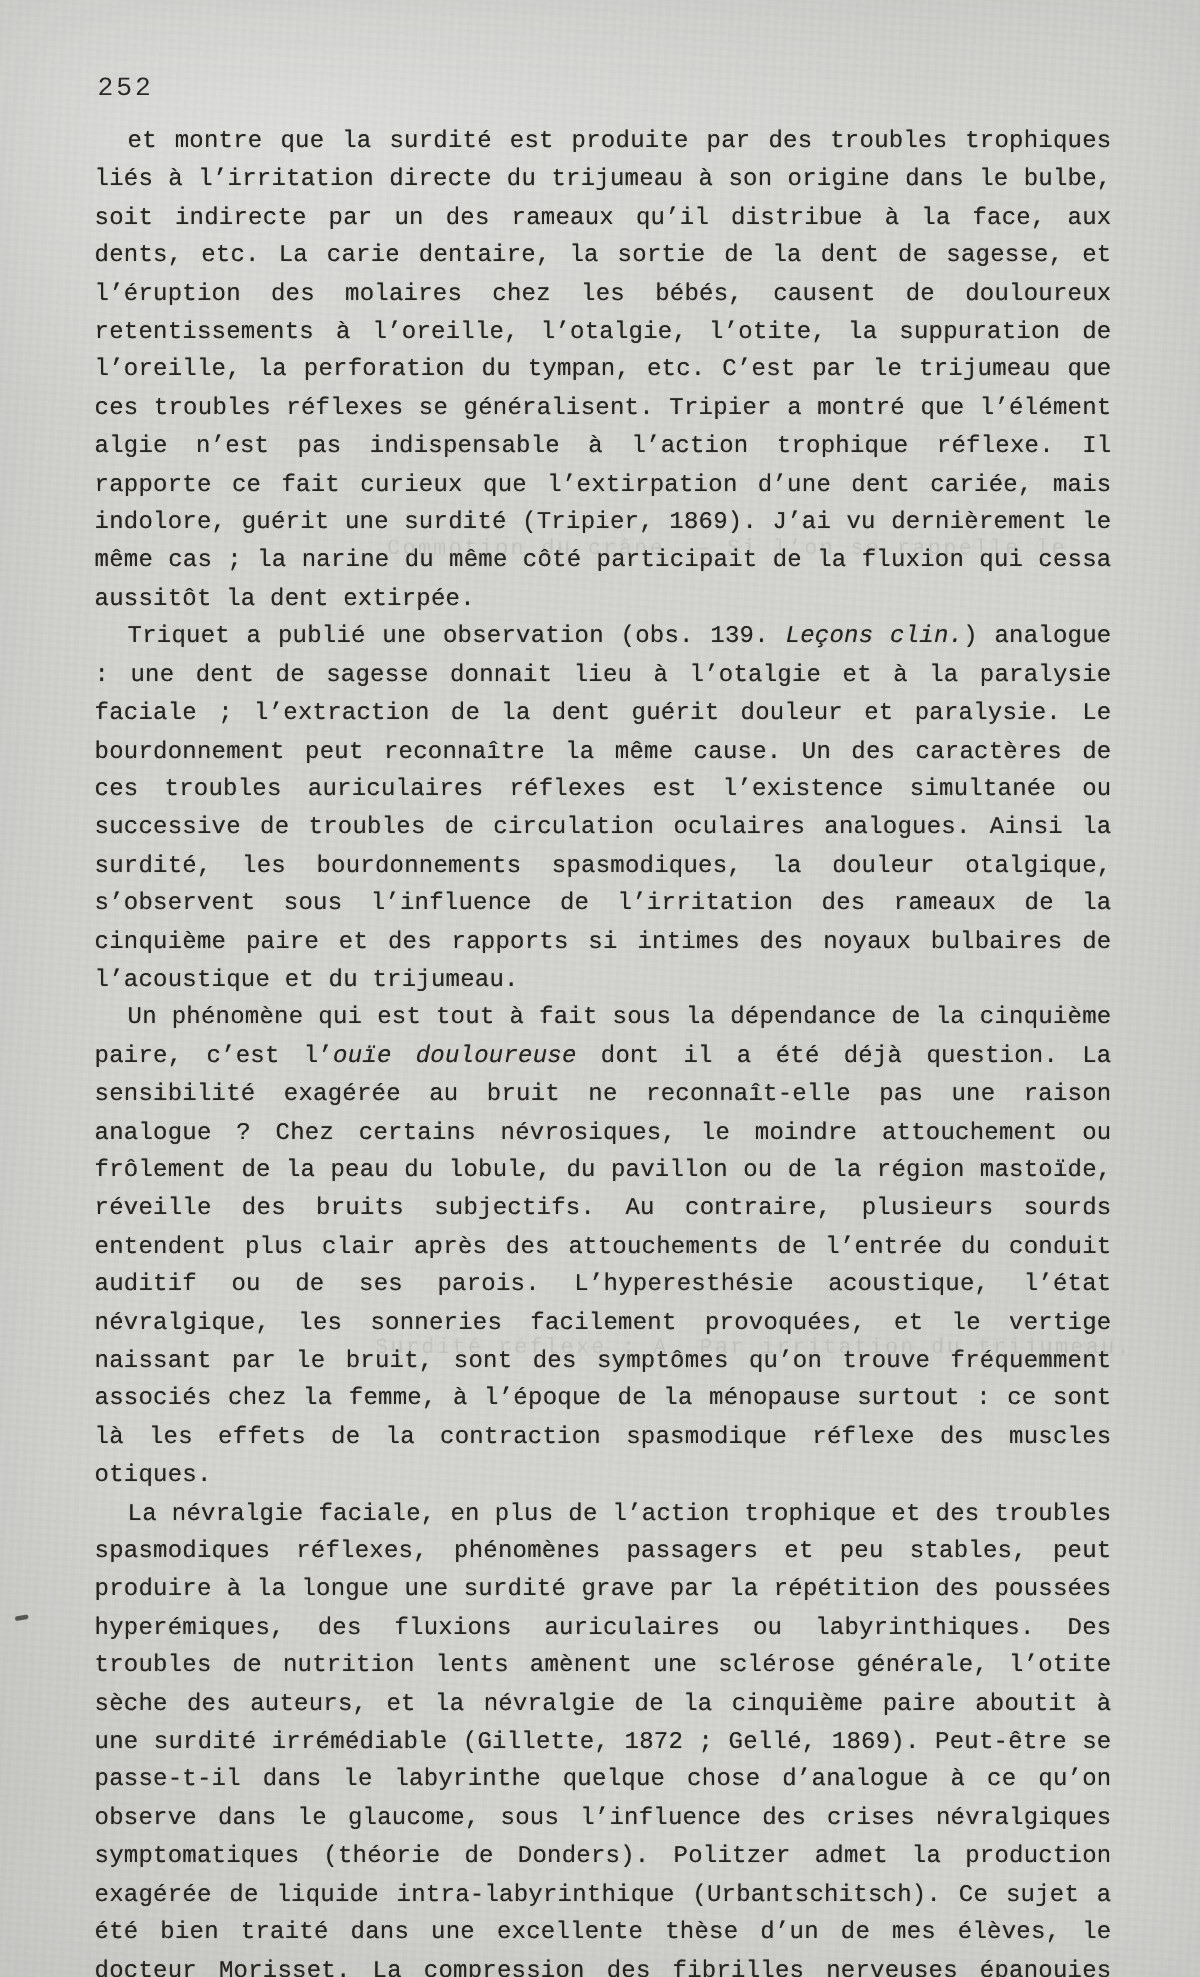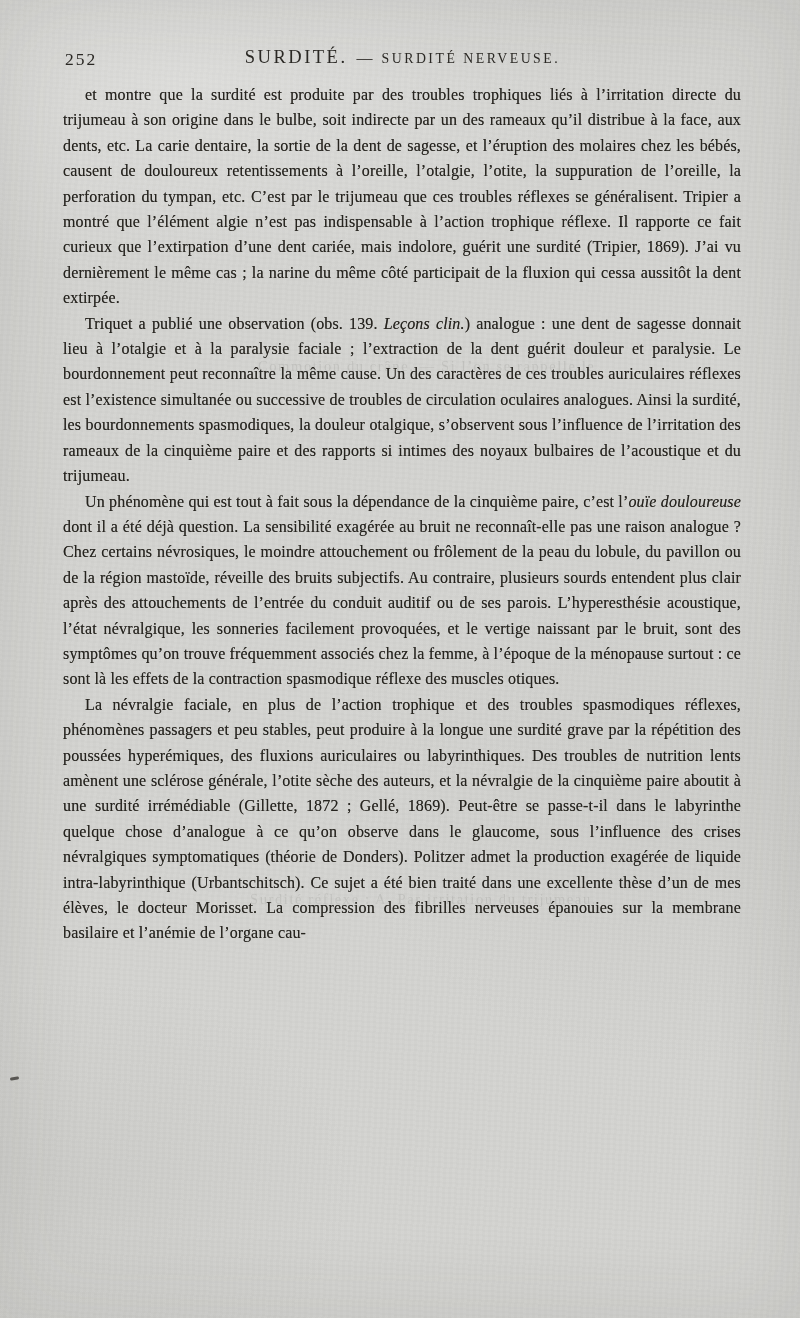--- a/index.html
+++ b/index.html
@@ -16,21 +16,21 @@
     position: relative;
     width: 800px;
     height: 1318px;
     background-color: #d3d3d0;
     background-image:
       radial-gradient(ellipse 600px 300px at 25% 6%, rgba(255,255,255,0.22), rgba(255,255,255,0) 70%),
       radial-gradient(ellipse 500px 400px at 85% 60%, rgba(120,120,115,0.06), rgba(0,0,0,0) 70%),
       radial-gradient(ellipse 400px 300px at 10% 90%, rgba(110,110,105,0.07), rgba(0,0,0,0) 70%),
       repeating-linear-gradient(93deg, rgba(0,0,0,0.012) 0 3px, rgba(255,255,255,0.014) 3px 6px),
       repeating-linear-gradient(4deg, rgba(0,0,0,0.010) 0 2px, rgba(255,255,255,0.010) 2px 5px);
-    font-family: Liberation Serif, serif;
+    font-family: Liberation Mono, monospace;
     color: #26241f;
   }
   .page::after {
     content: "";
     position: absolute;
     inset: 0;
     box-shadow: inset 0 0 90px rgba(60,58,52,0.10);
     pointer-events: none;
   }
   .running-header {
@@ -108,23 +108,20 @@
     opacity: 0.85;
   }
 </style>
 </head>
 <body>
 
 <div class="page">
 
   <div class="running-header">
     <span class="pagenum">252</span>
-    <div class="header-title">
-      <span class="ht-main">SURDITÉ.</span><span class="ht-sep">—</span><span class="ht-sub">SURDITÉ NERVEUSE.</span>
-    </div>
   </div>
 
   <div class="body-text">
     <p><span>et montre que la surdité est produite par des troubles trophiques liés à l’irritation directe du trijumeau à son origine dans le bulbe, soit indirecte par un des rameaux qu’il distribue à la face, aux dents, etc. La carie dentaire, la sortie de la dent de sagesse, et l’éruption des molaires chez les bébés, causent de douloureux retentissements à l’oreille, l’otalgie, l’otite, la suppuration de l’oreille, la perforation du tympan, etc. C’est par le trijumeau que ces troubles réflexes se généralisent. Tripier a montré que l’élément algie n’est pas indispensable à l’action trophique réflexe. Il rapporte ce fait curieux que l’extirpation d’une dent cariée, mais indolore, guérit une surdité (Tripier, 1869). J’ai vu dernièrement le même cas ; la narine du même côté participait de la fluxion qui cessa aussitôt la dent extirpée.</span></p>
     <p><span>Triquet a publié une observation (obs. 139. </span><em>Leçons clin.</em><span>) analogue : une dent de sagesse donnait lieu à l’otalgie et à la paralysie faciale ; l’extraction de la dent guérit douleur et paralysie. Le bourdonnement peut reconnaître la même cause. Un des caractères de ces troubles auriculaires réflexes est l’existence simultanée ou successive de troubles de circulation oculaires analogues. Ainsi la surdité, les bourdonnements spasmodiques, la douleur otalgique, s’observent sous l’influence de l’irritation des rameaux de la cinquième paire et des rapports si intimes des noyaux bulbaires de l’acoustique et du trijumeau.</span></p>
     <p><span>Un phénomène qui est tout à fait sous la dépendance de la cinquième paire, c’est l’</span><em>ouïe douloureuse</em><span> dont il a été déjà question. La sensibilité exagérée au bruit ne reconnaît-elle pas une raison analogue ? Chez certains névrosiques, le moindre attouchement ou frôlement de la peau du lobule, du pavillon ou de la région mastoïde, réveille des bruits subjectifs. Au contraire, plusieurs sourds entendent plus clair après des attouchements de l’entrée du conduit auditif ou de ses parois. L’hyperesthésie acoustique, l’état névralgique, les sonneries facilement provoquées, et le vertige naissant par le bruit, sont des symptômes qu’on trouve fréquemment associés chez la femme, à l’époque de la ménopause surtout : ce sont là les effets de la contraction spasmodique réflexe des muscles otiques.</span></p>
     <p><span>La névralgie faciale, en plus de l’action trophique et des troubles spasmodiques réflexes, phénomènes passagers et peu stables, peut produire à la longue une surdité grave par la répétition des poussées hyperémiques, des fluxions auriculaires ou labyrinthiques. Des troubles de nutrition lents amènent une sclérose générale, l’otite sèche des auteurs, et la névralgie de la cinquième paire aboutit à une surdité irrémédiable (Gillette, 1872 ; Gellé, 1869). Peut-être se passe-t-il dans le labyrinthe quelque chose d’analogue à ce qu’on observe dans le glaucome, sous l’influence des crises névralgiques symptomatiques (théorie de Donders). Politzer admet la production exagérée de liquide intra-labyrinthique (Urbantschitsch). Ce sujet a été bien traité dans une excellente thèse d’un de mes élèves, le docteur Morisset. La compression des fibrilles nerveuses épanouies sur la membrane basilaire et l’anémie de l’organe cau-</span></p>
   </div>
 
   <span class="ghost" id="ghost-1">Commotion du crâne. — Si l’on se rappelle le</span>

